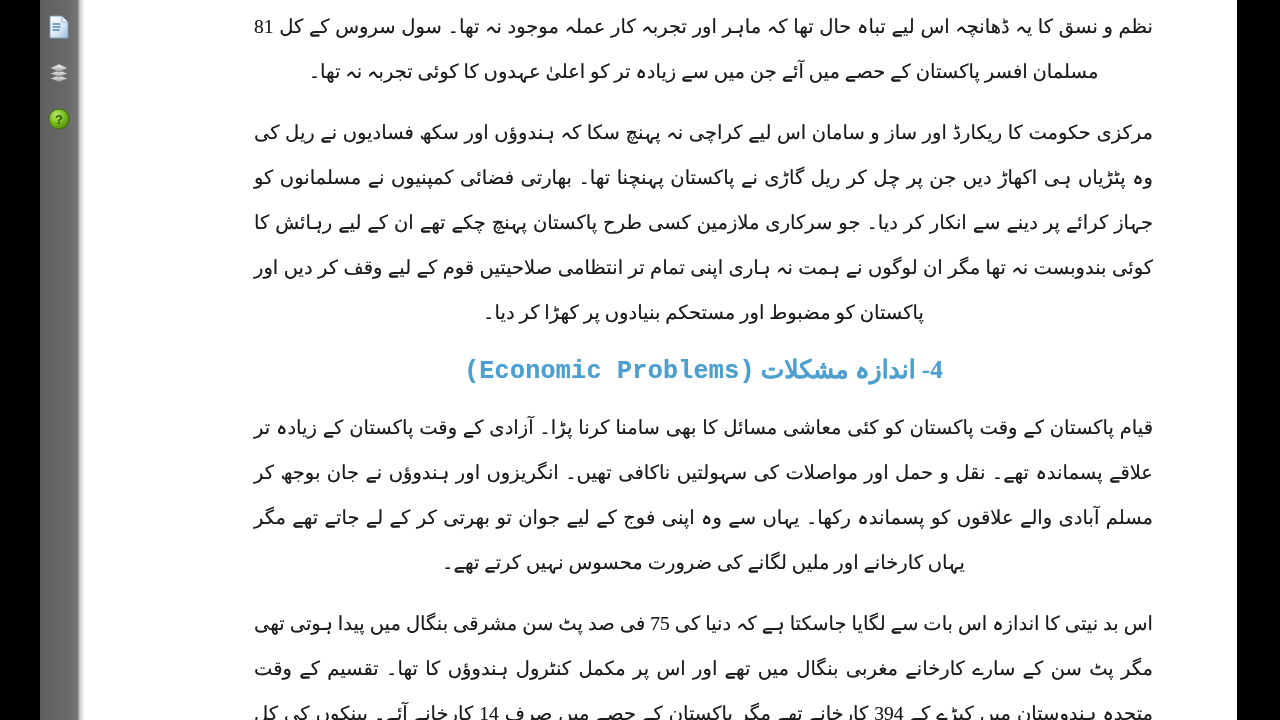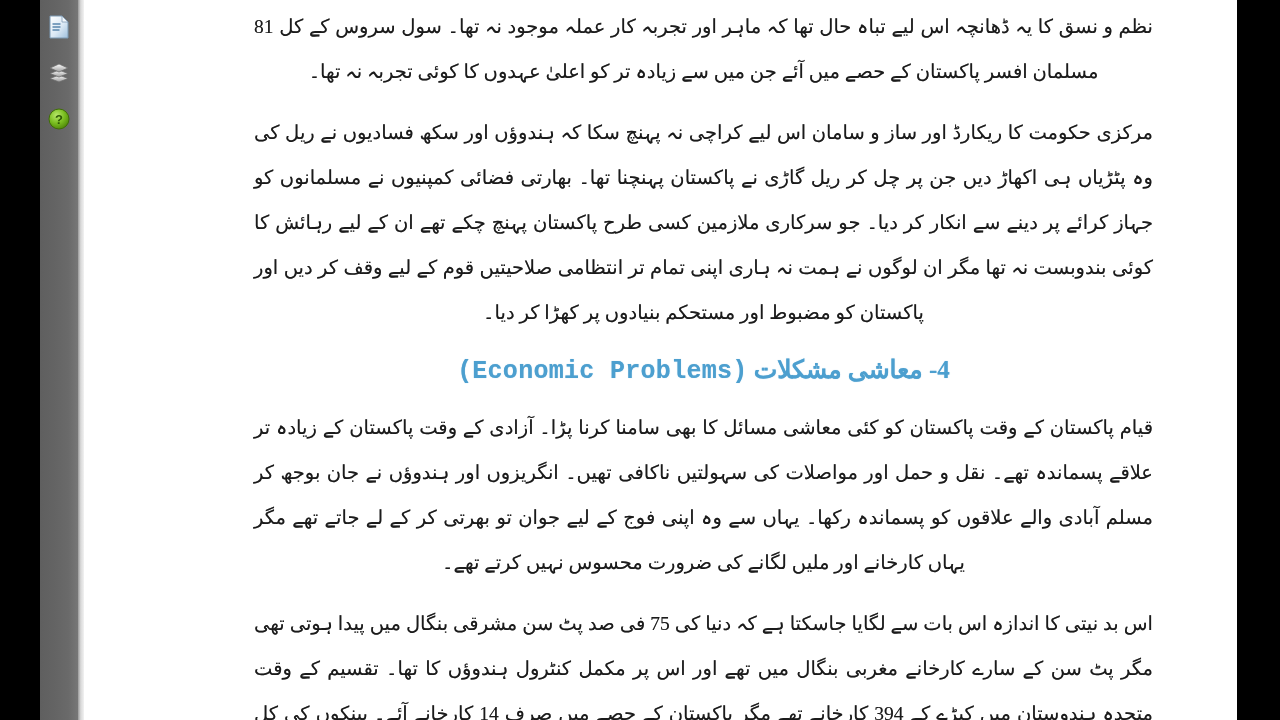--- a/index.html
+++ b/index.html
@@ -187,21 +187,21 @@
 
   <div class="page">
     <div class="page-content">
 
       <p class="para">نظم و نسق کا یہ ڈھانچہ اس لیے تباہ حال تھا کہ ماہر اور تجربہ کار عملہ موجود نہ تھا۔ سول سروس کے کل 81 مسلمان افسر پاکستان کے حصے میں آئے جن میں سے زیادہ تر کو اعلیٰ عہدوں کا کوئی تجربہ نہ تھا۔</p>
 
       <p class="para">مرکزی حکومت کا ریکارڈ اور ساز و سامان اس لیے کراچی نہ پہنچ سکا کہ ہندوؤں اور سکھ فسادیوں نے ریل کی وہ پٹڑیاں ہی اکھاڑ دیں جن پر چل کر ریل گاڑی نے پاکستان پہنچنا تھا۔ بھارتی فضائی کمپنیوں نے مسلمانوں کو جہاز کرائے پر دینے سے انکار کر دیا۔ جو سرکاری ملازمین کسی طرح پاکستان پہنچ چکے تھے ان کے لیے رہائش کا کوئی بندوبست نہ تھا مگر ان لوگوں نے ہمت نہ ہاری اپنی تمام تر انتظامی صلاحیتیں قوم کے لیے وقف کر دیں اور پاکستان کو مضبوط اور مستحکم بنیادوں پر کھڑا کر دیا۔</p>
 
       <div class="heading">
         <span>4-</span>
-        <span>معاشی مشکلات</span>
+        <span>اندازہ مشکلات</span>
         <span class="en">(Economic Problems)</span>
       </div>
 
       <p class="para">قیام پاکستان کے وقت پاکستان کو کئی معاشی مسائل کا بھی سامنا کرنا پڑا۔ آزادی کے وقت پاکستان کے زیادہ تر علاقے پسماندہ تھے۔ نقل و حمل اور مواصلات کی سہولتیں ناکافی تھیں۔ انگریزوں اور ہندوؤں نے جان بوجھ کر مسلم آبادی والے علاقوں کو پسماندہ رکھا۔ یہاں سے وہ اپنی فوج کے لیے جوان تو بھرتی کر کے لے جاتے تھے مگر یہاں کارخانے اور ملیں لگانے کی ضرورت محسوس نہیں کرتے تھے۔</p>
 
       <p class="para">اس بد نیتی کا اندازہ اس بات سے لگایا جاسکتا ہے کہ دنیا کی 75 فی صد پٹ سن مشرقی بنگال میں پیدا ہوتی تھی مگر پٹ سن کے سارے کارخانے مغربی بنگال میں تھے اور اس پر مکمل کنٹرول ہندوؤں کا تھا۔ تقسیم کے وقت متحدہ ہندوستان میں کپڑے کے 394 کارخانے تھے مگر پاکستان کے حصے میں صرف 14 کارخانے آئے۔ بینکوں کی کل شاخیں 487 تھیں مگر پاکستان کے حصے میں 69 شاخیں آئیں۔ ان کا بھی سارا سرمایہ ہندو اپنے ساتھ لے گئے۔ دراصل کانگریس کی سازش یہ تھی کہ جب پاکستان اقتصادی طور پر تباہ ہو جائے گا تو یہ ملک چل نہ سکے گا۔ بھارتی حکمرانوں نے پاکستان اور بھارت میں اثاثوں کی مناسب تقسیم میں بھی ناانصافی سے کام لیا۔ وہ جیلوں، بہانوں سے پاکستان کو اُس کا حصہ دینے سے گریز کرتے رہے۔ انھوں نے پاکستان کی معیشت کو تباہ کرنے کے لیے ہر ممکن حربہ استعمال کیا اور پاکستان کے حصے</p>
 
     </div>
 
   </div>

